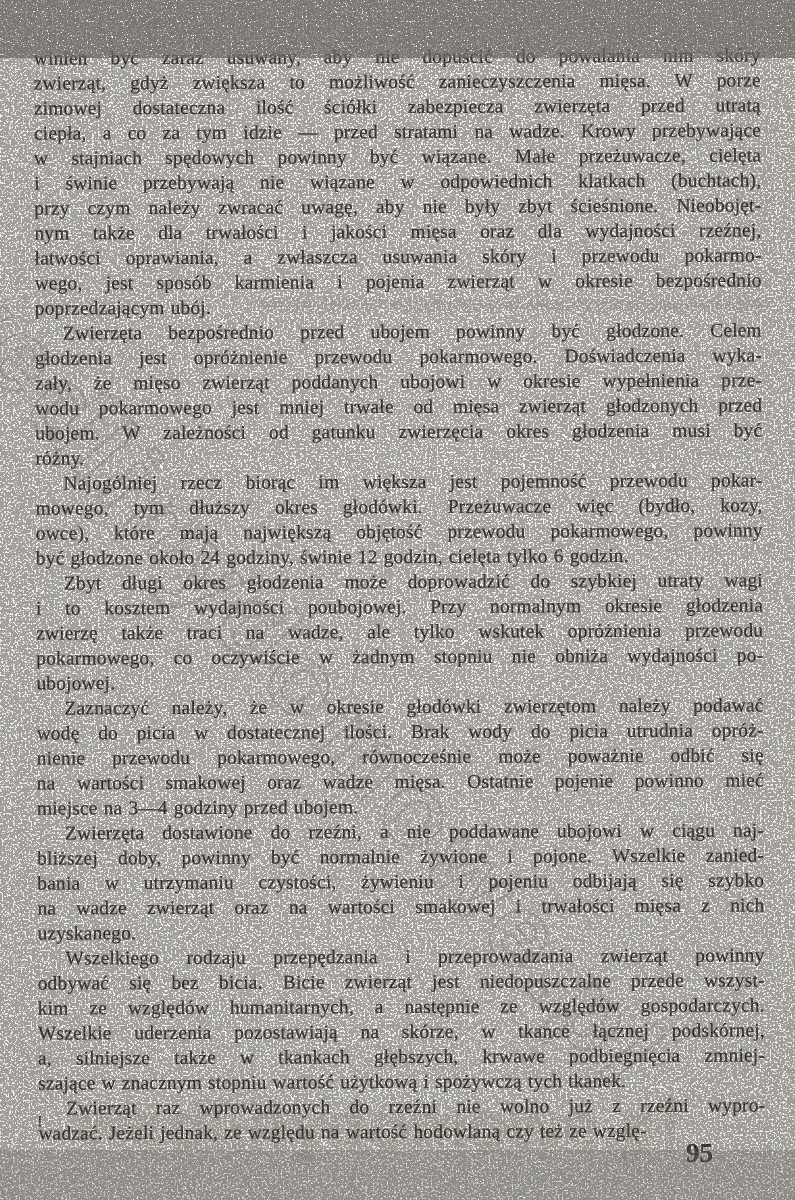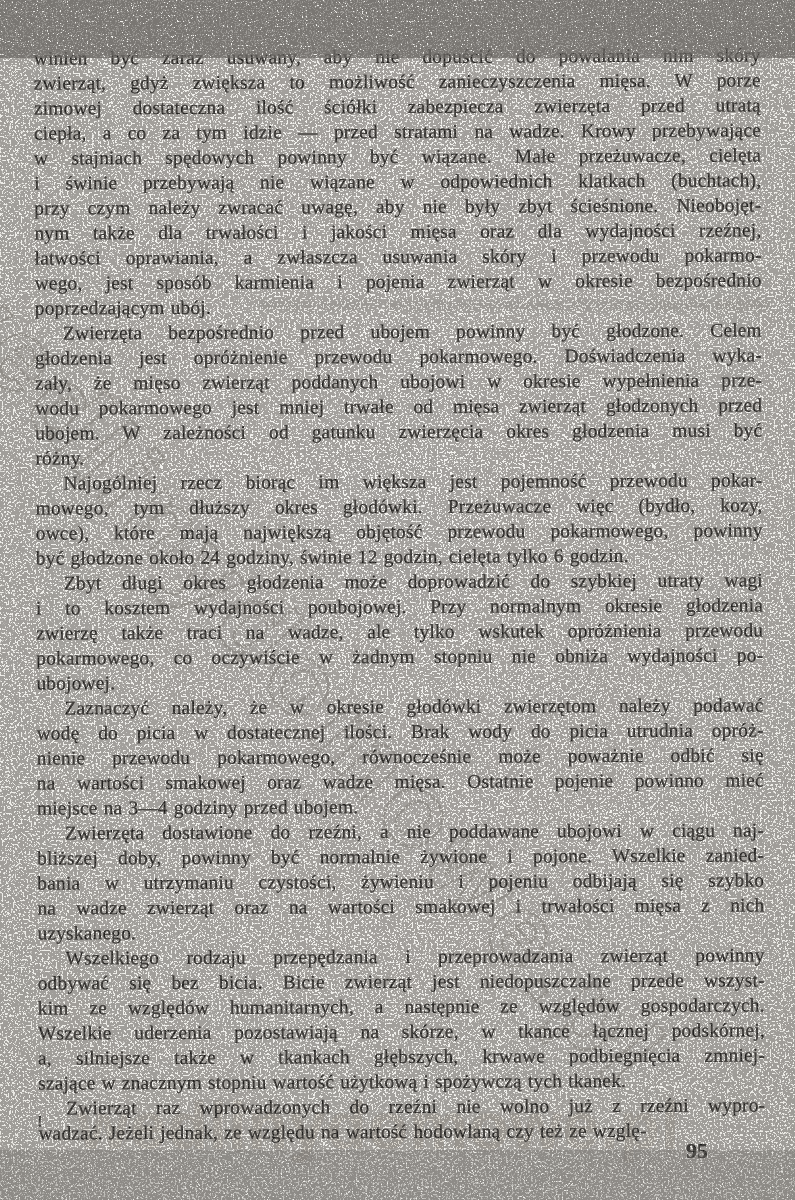--- a/index.html
+++ b/index.html
@@ -104,21 +104,21 @@
   }
 
   
   .page-number {
     position: absolute;
     left: 686px;
     top: 1138px;
     z-index: 3;
     font-family: "Liberation Serif", serif;
     font-weight: bold;
-    font-size: 22px;
+    font-size: 27px;
     color: #191918;
     text-shadow: 0 0 0.5px rgba(20,20,18,0.9);
   }
 
   
   .stray-mark {
     position: absolute;
     left: 37px;
     top: 1112px;
     z-index: 3;

